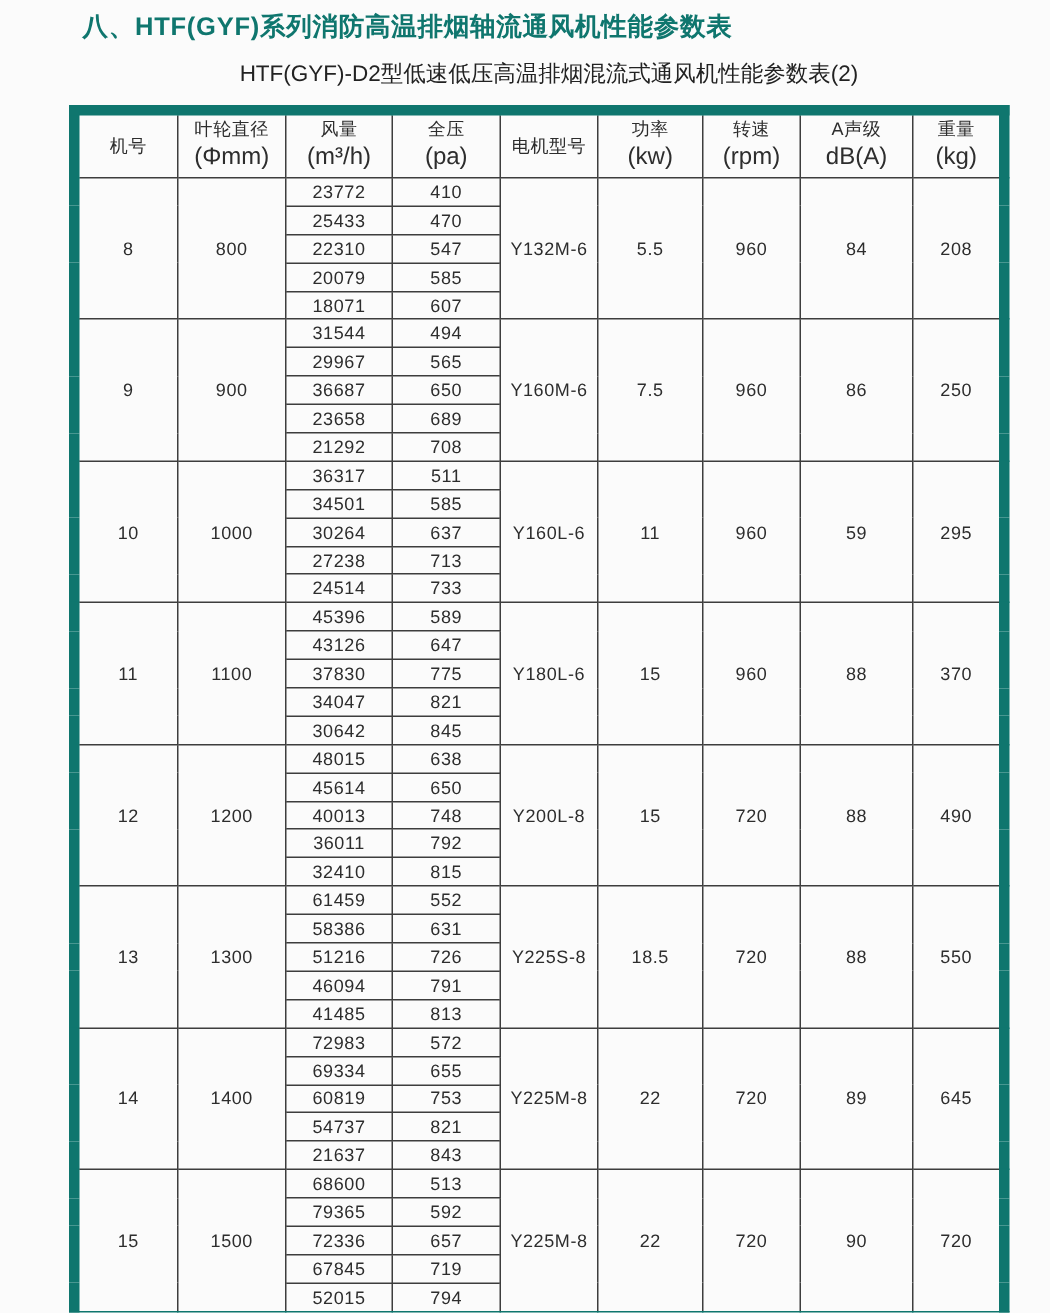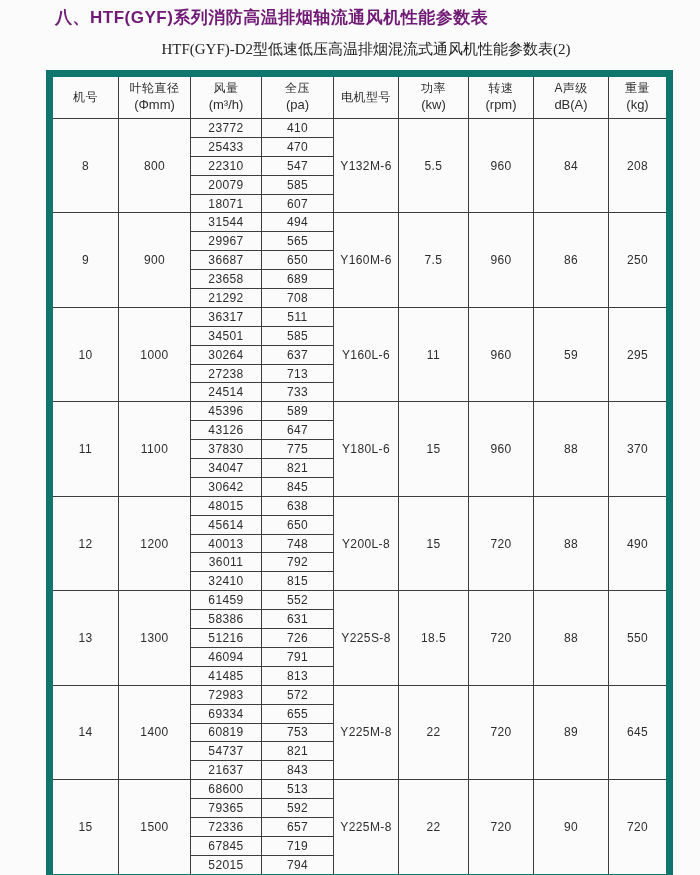--- a/index.html
+++ b/index.html
@@ -16,35 +16,35 @@
     position: relative;
     width: 700px;
     height: 875px;
   }
   .title {
     position: absolute;
     left: 55px;
     top: 6px;
     font-size: 17px;
     font-weight: bold;
-    color: #701a75;
+    color: #0f766e;
     letter-spacing: 0.5px;
     font-family: "Liberation Sans", sans-serif;
   }
   .subtitle {
     position: absolute;
     left: 0;
     top: 40px;
     width: 700px;
     text-align: center;
     padding-left: 32px;
     box-sizing: border-box;
     font-size: 15px;
     color: #222;
-    font-family: Liberation Serif, serif;
+    font-family: Liberation Sans, sans-serif;
   }
   table.params {
     position: absolute;
     left: 46px;
     top: 70px;
     width: 620px;
     border-collapse: collapse;
     table-layout: fixed;
     border: 7px solid #0f766e;
   }
@@ -59,21 +59,21 @@
     letter-spacing: 0.4px;
     overflow: hidden;
     white-space: nowrap;
   }
   table.params th {
     height: 41px;
     font-weight: normal;
     line-height: 1.3;
   }
   table.params th .h2 {
-    font-size: 13px;
+    font-size: 16px;
     letter-spacing: 0;
   }
   table.params tbody td {
     height: 17.9px;
   }
 </style>
 </head>
 <body>
 
 <div class="page">

